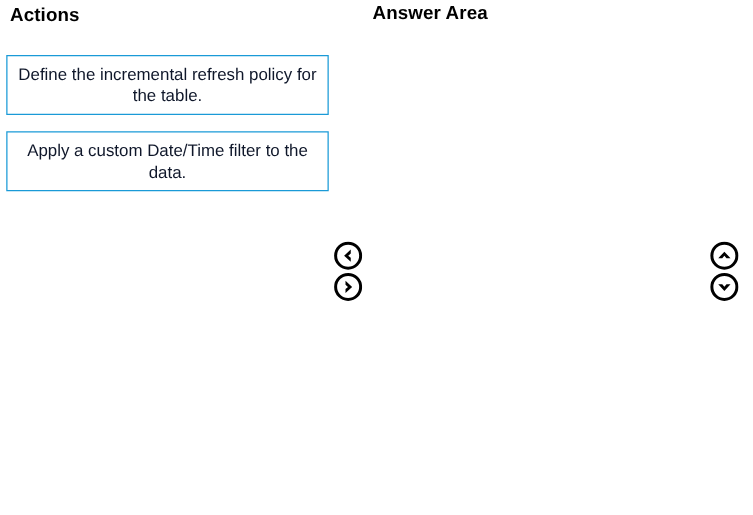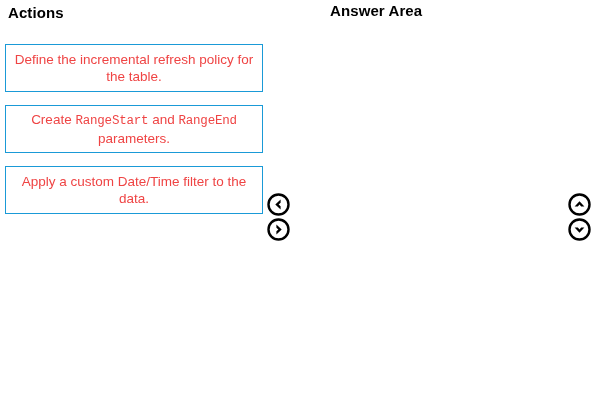--- a/index.html
+++ b/index.html
@@ -25,21 +25,21 @@
   .col-heading {
     position: absolute;
     font-size: 15px;
     font-weight: bold;
     letter-spacing: 0.1px;
     line-height: 18px;
     white-space: nowrap;
     color: #000000;
   }
   #actions-heading { left: 8px;  top: 4px; }
-  #answer-heading  { left: 298px; top: 2px; margin-left: 32px; }
+  #answer-heading  { left: 298px; top: 2px; }
 
   
   #actions-list {
     position: absolute;
     left: 5px;
     top: 44px;
     width: 258px;
   }
   .action-card {
     box-sizing: border-box;
@@ -50,21 +50,21 @@
     margin-bottom: 13px;
     display: flex;
     align-items: center;
     justify-content: center;
     text-align: center;
     padding: 0 3px;
   }
   .action-card .card-text {
     font-size: 13.5px;
     line-height: 17px;
-    color: #ef4444;
+    color: #0f172a;
     text-align: center;
     display: block;
     width: 100%;
   }
   .action-card .card-text code,
   .mono {
     font-family: "Liberation Mono", "DejaVu Sans Mono", monospace;
     font-size: 12.5px;
     letter-spacing: -0.2px;
   }
@@ -102,23 +102,20 @@
 
   <div class="col-heading" id="actions-heading">Actions</div>
 
   <div class="col-heading" id="answer-heading">Answer Area</div>
 
   <div id="actions-list">
       <div class="action-card">
         <span class="card-text"><span>Define the incremental refresh policy for the table.</span></span>
       </div>
       <div class="action-card">
-        <span class="card-text"><span>Create </span><code class="mono">RangeStart</code><span> and </span><code class="mono">RangeEnd</code><span> parameters.</span></span>
-      </div>
-      <div class="action-card">
         <span class="card-text"><span>Apply a custom Date/Time filter to the data.</span></span>
       </div>
     </div>
 
   <div id="answer-area-zone"></div>
 
   <div class="circle-btn" id="move-left-button">
     <span>
       <svg width="23" height="23" viewBox="0 0 23 23" aria-hidden="true">
         <circle cx="11.5" cy="11.5" r="10" fill="#ffffff" stroke="#000000" stroke-width="2.4"></circle>

